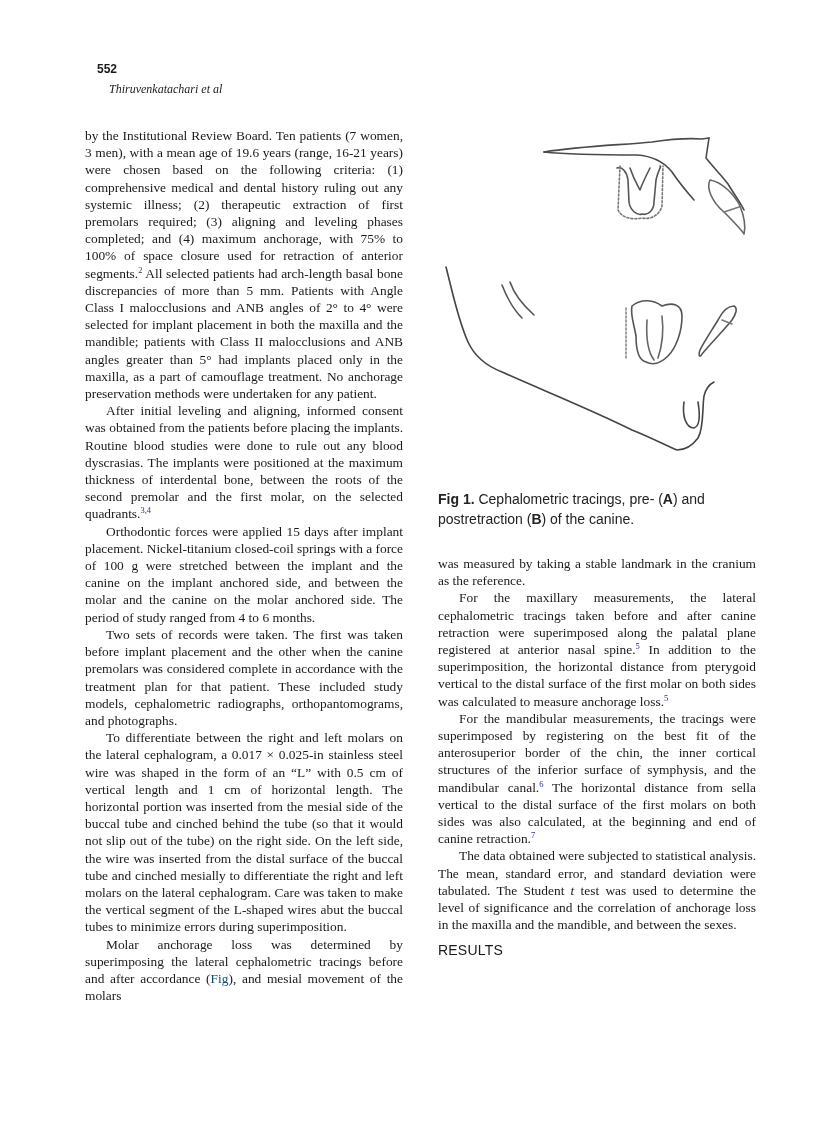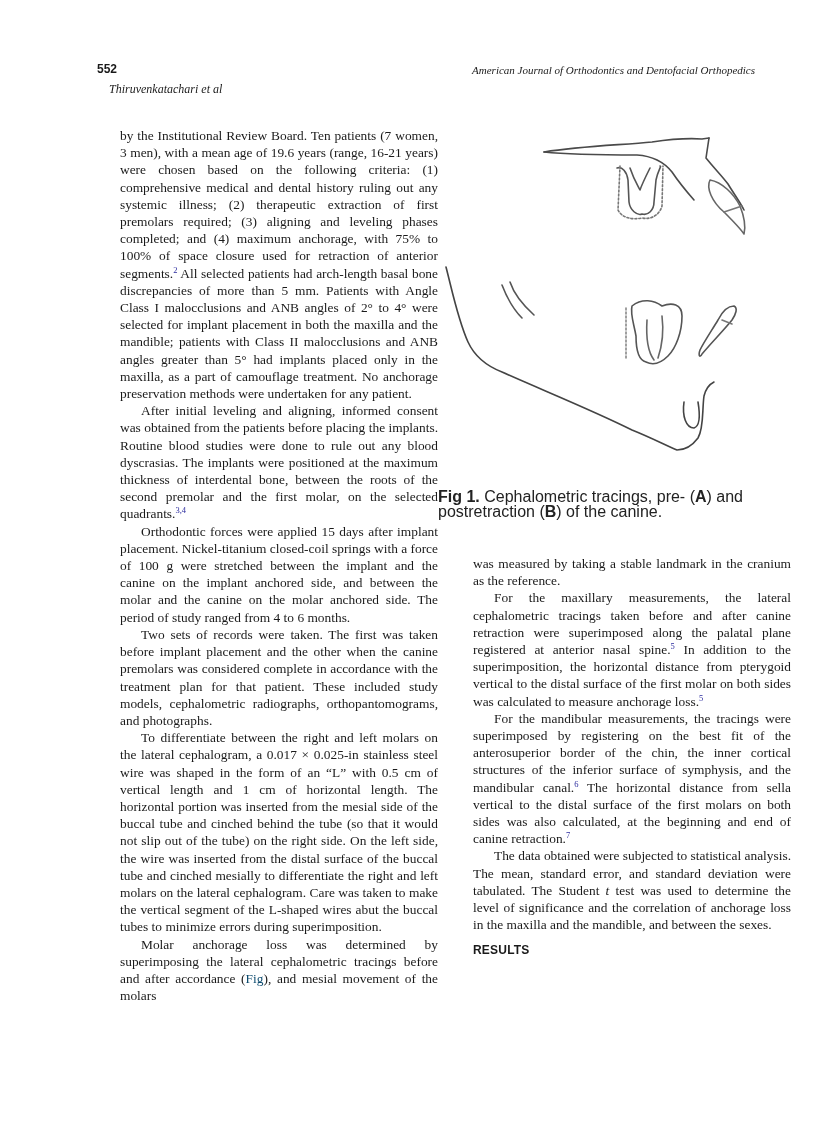--- a/index.html
+++ b/index.html
@@ -1,40 +1,39 @@
 <!DOCTYPE html>
 <html><head>
 <meta charset="utf-8">
 <style>
   html, body { margin: 0; padding: 0; background: #ffffff; }
   body { width: 838px; height: 1122px; position: relative; overflow: hidden; color: #1a1a1a; }
   .header { position: absolute; top: 62px; left: 81px; width: 674px; height: 40px; font-family: "Liberation Serif", serif; }
   .page-num { font-family: "Liberation Sans", sans-serif; font-weight: bold; font-size: 12px; position: absolute; left: 16px; top: 0; }
   .running-author { font-style: italic; font-size: 12px; position: absolute; left: 28px; top: 0; margin-top: 20px; }
   .journal { font-style: italic; font-size: 11px; position: absolute; right: 0; top: 1px; text-align: right; line-height: 14px; }
-  .col { position: absolute; font-family: "Liberation Serif", serif; font-size: 13.4px; line-height: 17.2px; text-align: justify; margin-left: 35px; }
+  .col { position: absolute; font-family: "Liberation Serif", serif; font-size: 13.4px; line-height: 17.2px; text-align: justify; }
   .col-left { left: 85px; top: 127px; width: 318px; }
   .col-right { left: 438px; top: 555px; width: 318px; }
   .col p { margin: 0; }
   .col p.indent { text-indent: 21px; }
   sup { font-size: 8.5px; line-height: 0; vertical-align: 5px; color: #2b2b9e; }
   .ref-link { color: #0c4a6e; }
   .figure { position: absolute; left: 432px; top: 110px; width: 340px; height: 375px; }
-  .caption { position: absolute; left: 438px; top: 489px; width: 318px; font-family: "Liberation Sans", sans-serif; font-size: 16px; line-height: 15px; color: #222; }
+  .caption { position: absolute; left: 438px; top: 489px; width: 318px; font-family: "Liberation Sans", sans-serif; font-size: 14px; line-height: 20px; color: #222; }
   .caption b { font-weight: bold; }
-  .section-head { font-family: "Liberation Sans", sans-serif; font-weight: bold; font-size: 12px; margin: 9px 0 6px 0; letter-spacing: 0.2px; }
+  .section-head { font-family: "Liberation Sans", sans-serif; font-weight: normal; font-size: 14px; margin: 9px 0 6px 0; letter-spacing: 0.2px; }
 </style>
 </head>
 <body>
 
 <div class="header">
   <span class="page-num">552</span>
   <span class="running-author">Thiruvenkatachari et al</span>
   <div class="journal">
-    <div>American Journal of Orthodontics and Dentofacial Orthopedics</div>
   </div>
 </div>
 
 <div class="col col-left">
   <p><span>by the Institutional Review Board. Ten patients (7 women, 3 men), with a mean age of 19.6 years (range, 16-21 years) were chosen based on the following criteria: (1) comprehensive medical and dental history ruling out any systemic illness; (2) therapeutic extraction of first premolars required; (3) aligning and leveling phases completed; and (4) maximum anchorage, with 75% to 100% of space closure used for retraction of anterior segments.</span><sup class="ref">2</sup><span> All selected patients had arch-length basal bone discrepancies of more than 5 mm. Patients with Angle Class I malocclusions and ANB angles of 2° to 4° were selected for implant placement in both the maxilla and the mandible; patients with Class II malocclusions and ANB angles greater than 5° had implants placed only in the maxilla, as a part of camouflage treatment. No anchorage preservation methods were undertaken for any patient.</span></p>
   <p class="indent"><span>After initial leveling and aligning, informed consent was obtained from the patients before placing the implants. Routine blood studies were done to rule out any blood dyscrasias. The implants were positioned at the maximum thickness of interdental bone, between the roots of the second premolar and the first molar, on the selected quadrants.</span><sup class="ref">3,4</sup></p>
   <p class="indent">Orthodontic forces were applied 15 days after implant placement. Nickel-titanium closed-coil springs with a force of 100 g were stretched between the implant and the canine on the implant anchored side, and between the molar and the canine on the molar anchored side. The period of study ranged from 4 to 6 months.</p>
   <p class="indent">Two sets of records were taken. The first was taken before implant placement and the other when the canine premolars was considered complete in accordance with the treatment plan for that patient. These included study models, cephalometric radiographs, orthopantomograms, and photographs.</p>
   <p class="indent">To differentiate between the right and left molars on the lateral cephalogram, a 0.017 × 0.025-in stainless steel wire was shaped in the form of an “L” with 0.5 cm of vertical length and 1 cm of horizontal length. The horizontal portion was inserted from the mesial side of the buccal tube and cinched behind the tube (so that it would not slip out of the tube) on the right side. On the left side, the wire was inserted from the distal surface of the buccal tube and cinched mesially to differentiate the right and left molars on the lateral cephalogram. Care was taken to make the vertical segment of the L-shaped wires abut the buccal tubes to minimize errors during superimposition.</p>
   <p class="indent"><span>Molar anchorage loss was determined by superimposing the lateral cephalometric tracings before and after accordance (</span><span class="ref-link">Fig</span><span>), and mesial movement of the molars</span></p>

